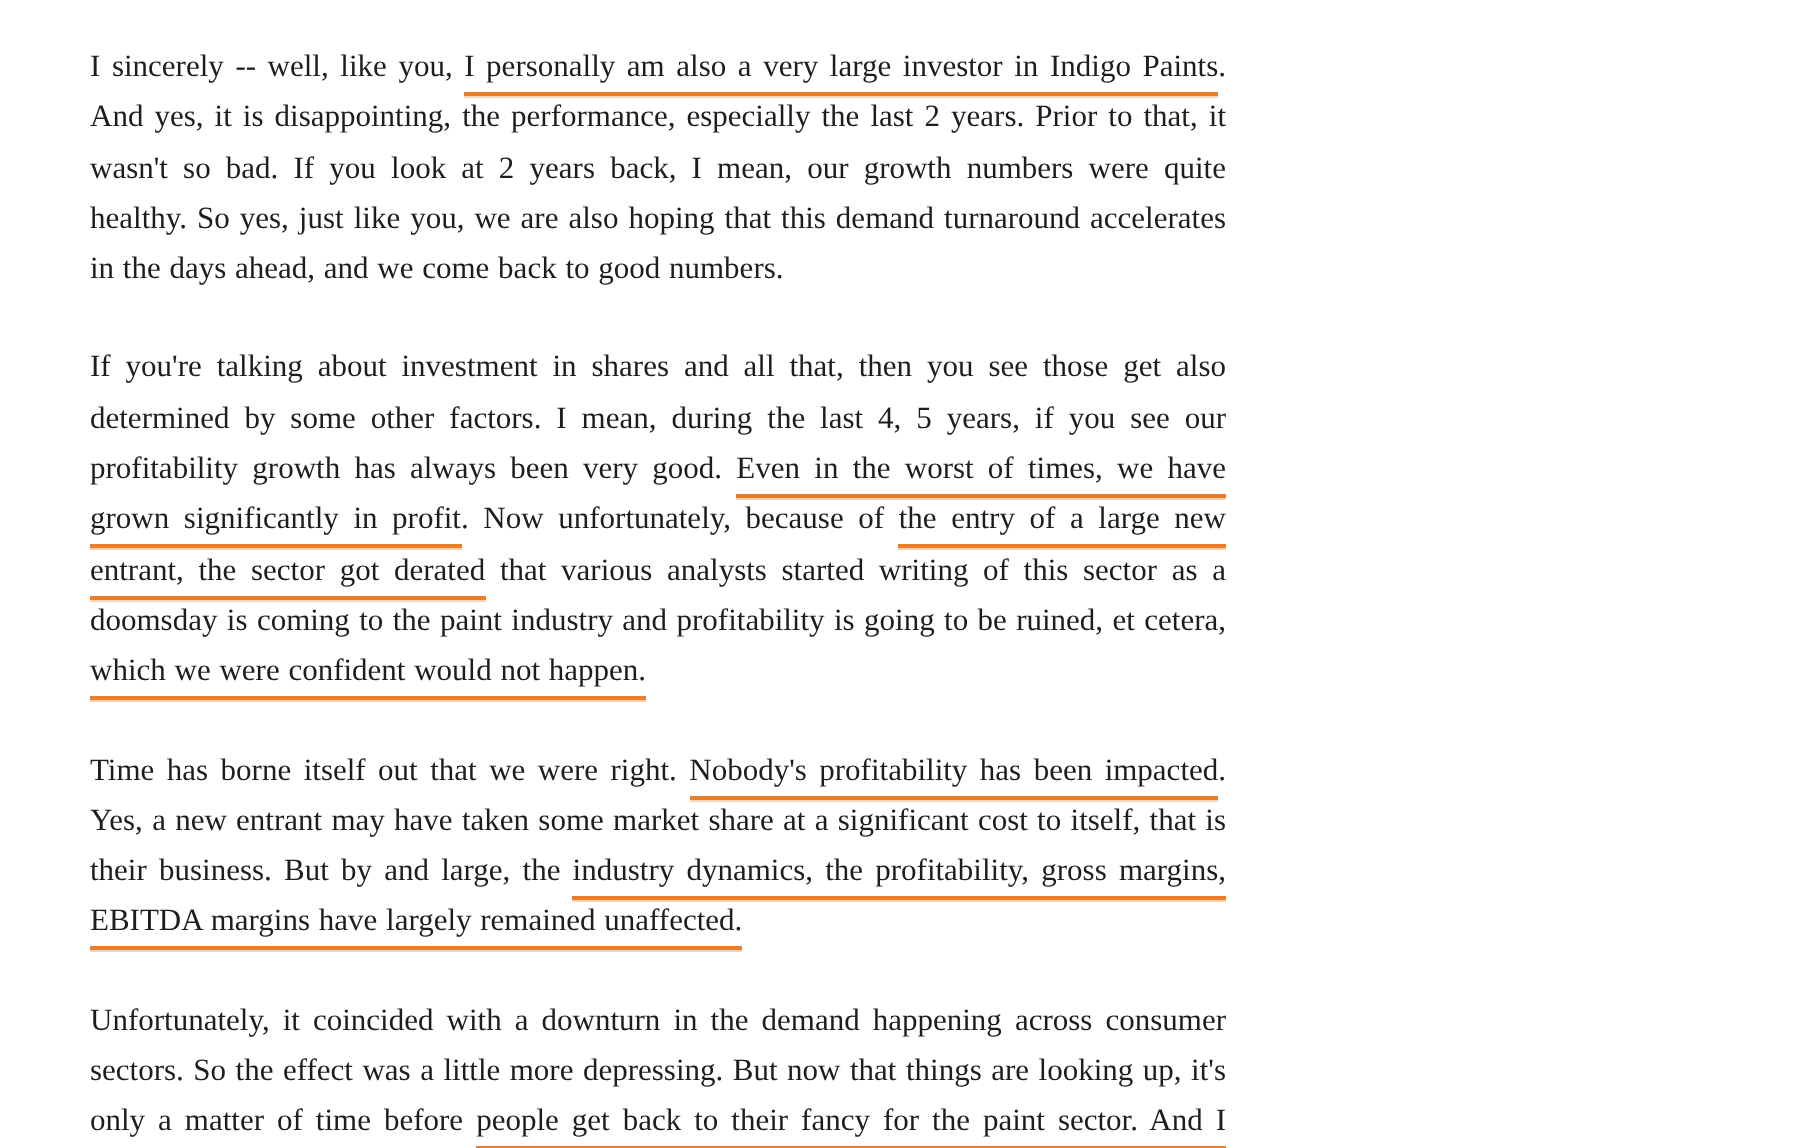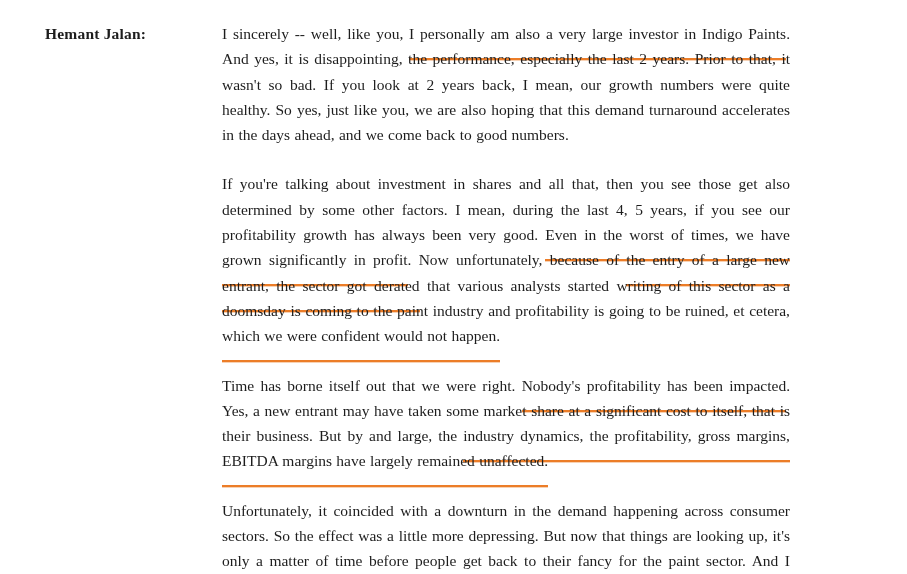--- a/index.html
+++ b/index.html
@@ -38,30 +38,27 @@
     margin: 0 0 24px 0;
     font-size: 15.5px;
     line-height: 25.3px;
     text-align: justify;
     word-spacing: 0.5px;
   }
   .para:last-child { margin-bottom: 0; }
   .seg { }
   .hl {
     border-bottom: 2.5px solid var(--hl, #ec7d28);
-    padding-bottom: 16px;
+    padding-bottom: 4px;
     box-shadow: 0 1px 0 0 rgba(236, 125, 40, 0.35);
   }
 </style>
 </head>
 <body>
 
 <div class="page">
-  <div class="speaker-col">
-    <div class="speaker">Hemant Jalan:</div>
-  </div>
   <div class="body-col">
       <p class="para"><span class="seg">I sincerely -- well, like you, </span><span class="seg hl">I personally am also a very large investor in Indigo Paints</span><span class="seg">. And yes, it is disappointing, the performance, especially the last 2 years. Prior to that, it wasn't so bad. If you look at 2 years back, I mean, our growth numbers were quite healthy. So yes, just like you, we are also hoping that this demand turnaround accelerates in the days ahead, and we come back to good numbers.</span></p>
       <p class="para"><span class="seg">If you're talking about investment in shares and all that, then you see those get also determined by some other factors. I mean, during the last 4, 5 years, if you see our profitability growth has always been very good. </span><span class="seg hl">Even in the worst of times, we have grown significantly in profit</span><span class="seg">. Now unfortunately, because of </span><span class="seg hl">the entry of a large new entrant, the sector got derated</span><span class="seg"> that various analysts started writing of this sector as a doomsday is coming to the paint industry and profitability is going to be ruined, et cetera, </span><span class="seg hl">which we were confident would not happen.</span></p>
       <p class="para"><span class="seg">Time has borne itself out that we were right. </span><span class="seg hl">Nobody's profitability has been impacted</span><span class="seg">. Yes, a new entrant may have taken some market share at a significant cost to itself, that is their business. But by and large, the </span><span class="seg hl">industry dynamics, the profitability, gross margins, EBITDA margins have largely remained unaffected.</span></p>
       <p class="para"><span class="seg">Unfortunately, it coincided with a downturn in the demand happening across consumer sectors. So the effect was a little more depressing. But now that things are looking up, it's only a matter of time before </span><span class="seg hl">people get back to their fancy for the paint sector. And I think everything will get rerated in the market in the near future.</span></p>
     </div>
 </div>
 
 </body></html>

